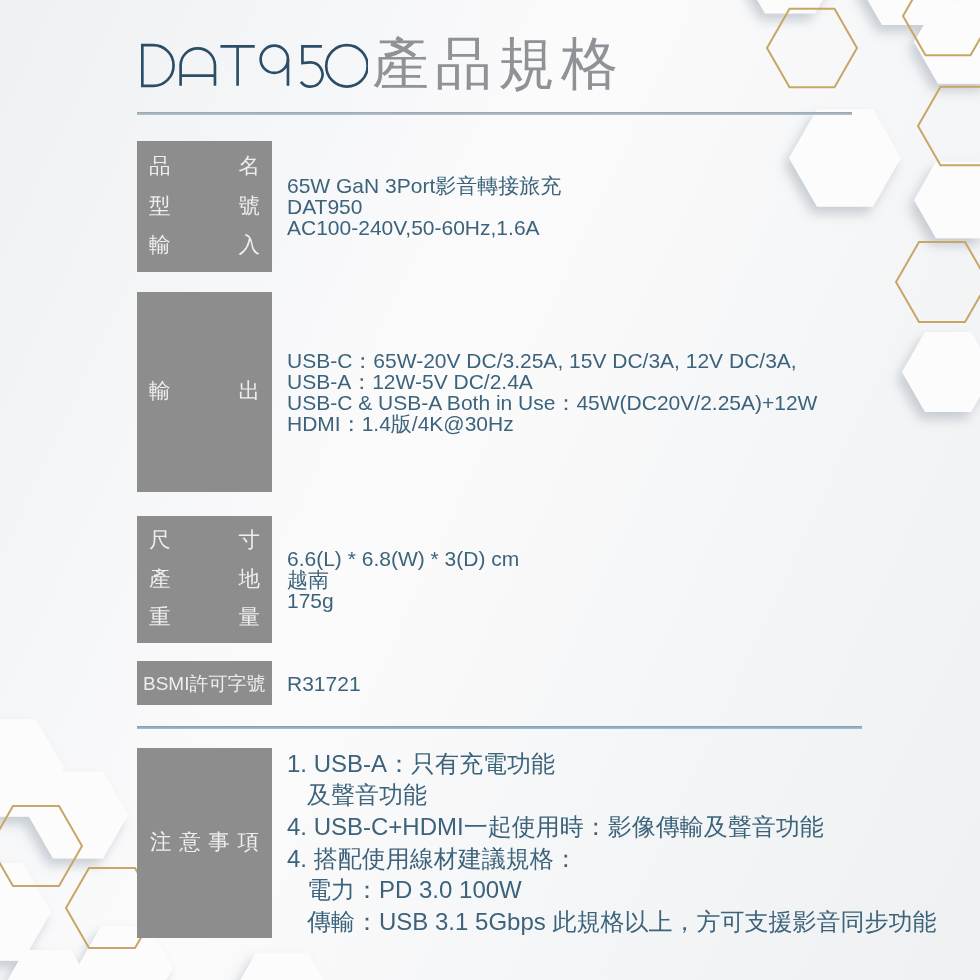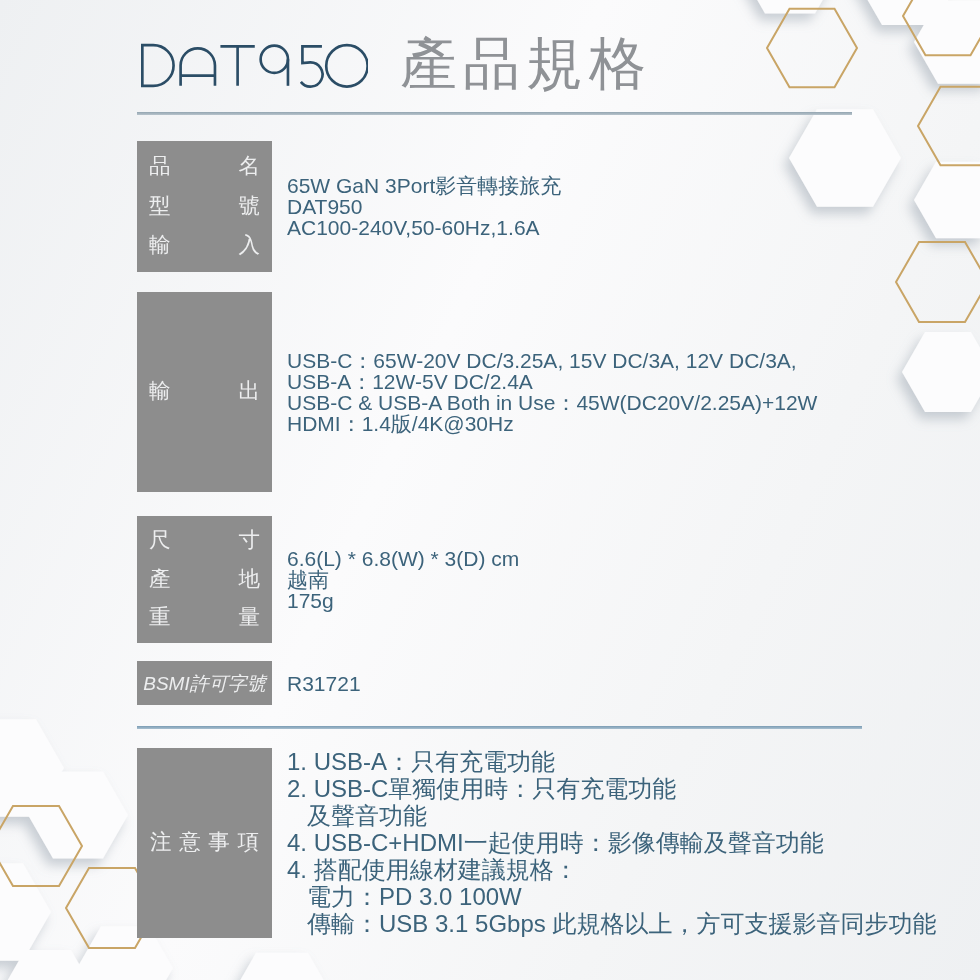--- a/index.html
+++ b/index.html
@@ -13,21 +13,21 @@
   body{background:#e7e9eb;font-family:"Liberation Sans",sans-serif;}
   .page{
     position:relative;width:980px;height:980px;overflow:hidden;
     background:linear-gradient(115deg,var(--bg-outer) 0%,var(--bg-inner) 42%,#f4f5f6 72%,var(--bg-outer) 100%);
   }
   .bg-hex{position:absolute;inset:0;width:100%;height:100%;pointer-events:none;}
 
   
   .title-lettering{position:absolute;left:140px;top:37px;width:228px;height:57px;}
   .title-suffix{
-    position:absolute;left:400px;top:33px;
+    position:absolute;left:372px;top:33px;
     font-size:57px;line-height:60px;letter-spacing:6px;font-weight:300;
     color:var(--title-gray);white-space:nowrap;
   }
   .title-underline{position:absolute;left:137px;top:112px;width:715px;height:3px;
     background:linear-gradient(180deg,var(--underline),#b8c4cc);}
 
   .sr-only{position:absolute;width:1px;height:1px;overflow:hidden;clip:rect(0 0 0 0);white-space:nowrap;}
 
   
   .block{position:absolute;left:137px;}
@@ -48,21 +48,21 @@
   .val.indent-out{padding-left:62px;}
 
   .b1 .label-box,.b1 .vals{height:131px;}
   .b1{top:141px;}
   .b2{top:292px;}
   .b2 .label-box,.b2 .vals{height:200px;}
   .b3{top:516px;}
   .b3 .label-box,.b3 .vals{height:127px;}
   .b4{top:661px;}
   .b4 .label-box,.b4 .vals{height:44px;}
-  .b4 .label-box{padding:8px 6px;align-items:center;font-style:italic;}
+  .b4 .label-box{padding:8px 6px;}
   .b4 .lbl{font-size:19px;}
   .divider{position:absolute;left:137px;top:726px;width:725px;height:2.5px;
     background:linear-gradient(180deg,var(--divider),#a9c0d0);}
 
   .b5{top:748px;}
   .b5 .label-box{height:190px;padding:10px 13px;justify-content:center;}
   .b5 .lbl{font-size:21.5px;}
   .b5 .vals{height:190px;justify-content:space-around;}
   .b5 .val{font-size:24px;line-height:1;}
   .val.indent-note{padding-left:20px;}
@@ -191,21 +191,20 @@
     <div class="label-box">
       <span class="lbl spread">
           <span>注</span>
           <span>意</span>
           <span>事</span>
           <span>項</span>
         </span>
     </div>
     <div class="vals">
       <span class="val">1. USB-A：只有充電功能</span>
-      <span class="val">2. USB-C單獨使用時：只有充電功能</span>
       <span class="val indent-note">及聲音功能</span>
       <span class="val">4. USB-C+HDMI一起使用時：影像傳輸及聲音功能</span>
       <span class="val">4. 搭配使用線材建議規格：</span>
       <span class="val indent-note">電力：PD 3.0 100W</span>
       <span class="val indent-note">傳輸：USB 3.1 5Gbps 此規格以上，方可支援影音同步功能</span>
     </div>
   </section>
 
 </div>
 

